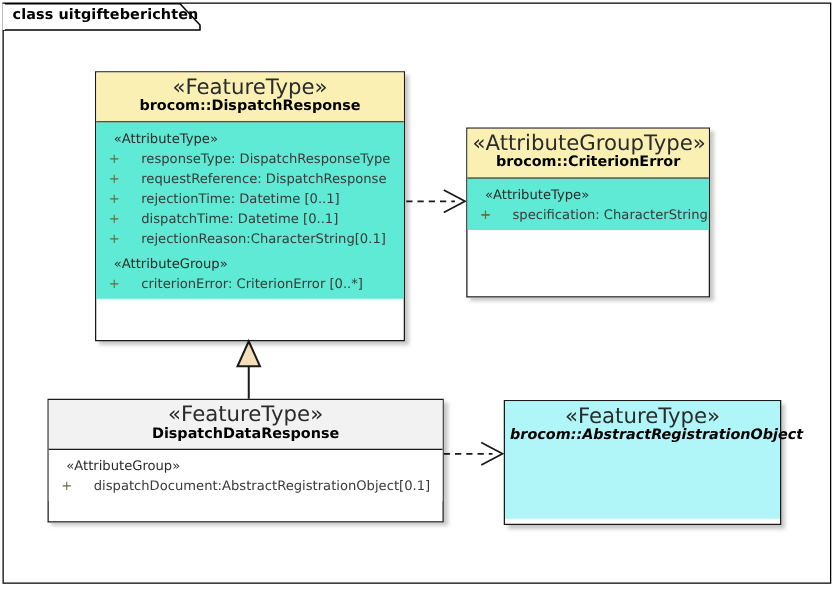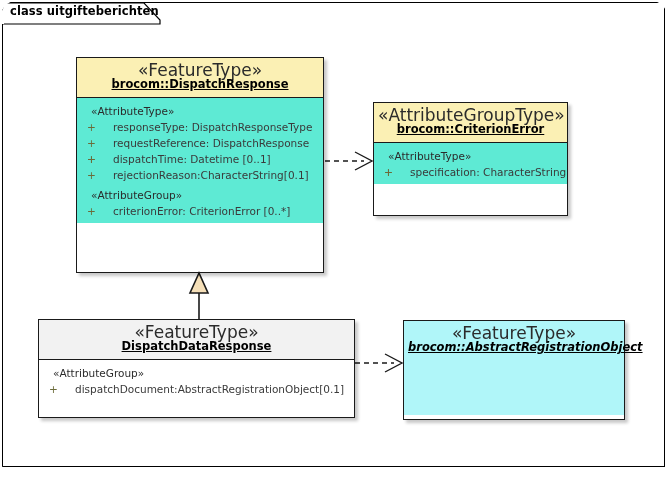--- a/index.html
+++ b/index.html
@@ -9,21 +9,20 @@
   }
   body {
     font-family: "DejaVu Sans", "Liberation Sans", sans-serif;
   }
   #canvas {
     position: relative;
     width: 668px;
     height: 477px;
     background: #ffffff;
     overflow: hidden;
-    border-radius: 19px;
   }
 
   
   .frame {
     position: absolute;
     left: 2px;
     top: 2px;
     width: 663px;
     height: 465px;
     border: 1px solid #000000;
@@ -59,21 +58,20 @@
     color: #2b2b2b;
     line-height: 14px;
     white-space: nowrap;
   }
   .cls .name {
     font-size: 11.5px;
     font-weight: bold;
     color: #000000;
     line-height: 15px;
     white-space: nowrap;
-    text-decoration: underline;
   }
   .cls .name.italic {
     font-style: italic;
     text-align: center;
   }
   .cls .body {
     box-sizing: border-box;
     padding: 5px 2px 4px 2px;
   }
   .grp {
@@ -158,40 +156,41 @@
       <div class="attr">
         <span class="vis">+</span>
         <span>responseType: DispatchResponseType</span>
       </div>
       <div class="attr">
         <span class="vis">+</span>
         <span>requestReference: DispatchResponse</span>
       </div>
       <div class="attr">
         <span class="vis">+</span>
+        <span>rejectionTime: Datetime [0..1]</span>
       </div>
       <div class="attr">
         <span class="vis">+</span>
         <span>dispatchTime: Datetime [0..1]</span>
       </div>
       <div class="attr">
         <span class="vis">+</span>
         <span>rejectionReason:CharacterString[0.1]</span>
       </div>
 
       <div class="grp" style="padding-top:4px;">«AttributeGroup»</div>
 
       <div class="attr">
         <span class="vis">+</span>
         <span>criterionError: CriterionError [0..*]</span>
       </div>
     </div>
   </div>
 
-  <div class="cls yellow" style="left:373px; top:102px; width:195px; height:114px;">
+  <div class="cls yellow" style="left:373px; top:102px; width:195px; height:136px;">
     <div class="head">
       <div class="stereo">«AttributeGroupType»</div>
       <div class="name">brocom::CriterionError</div>
     </div>
     <div class="body">
       <div class="grp">«AttributeType»</div>
       <div class="attr">
         <span class="vis">+</span>
       </div>
       <div class="attr">

